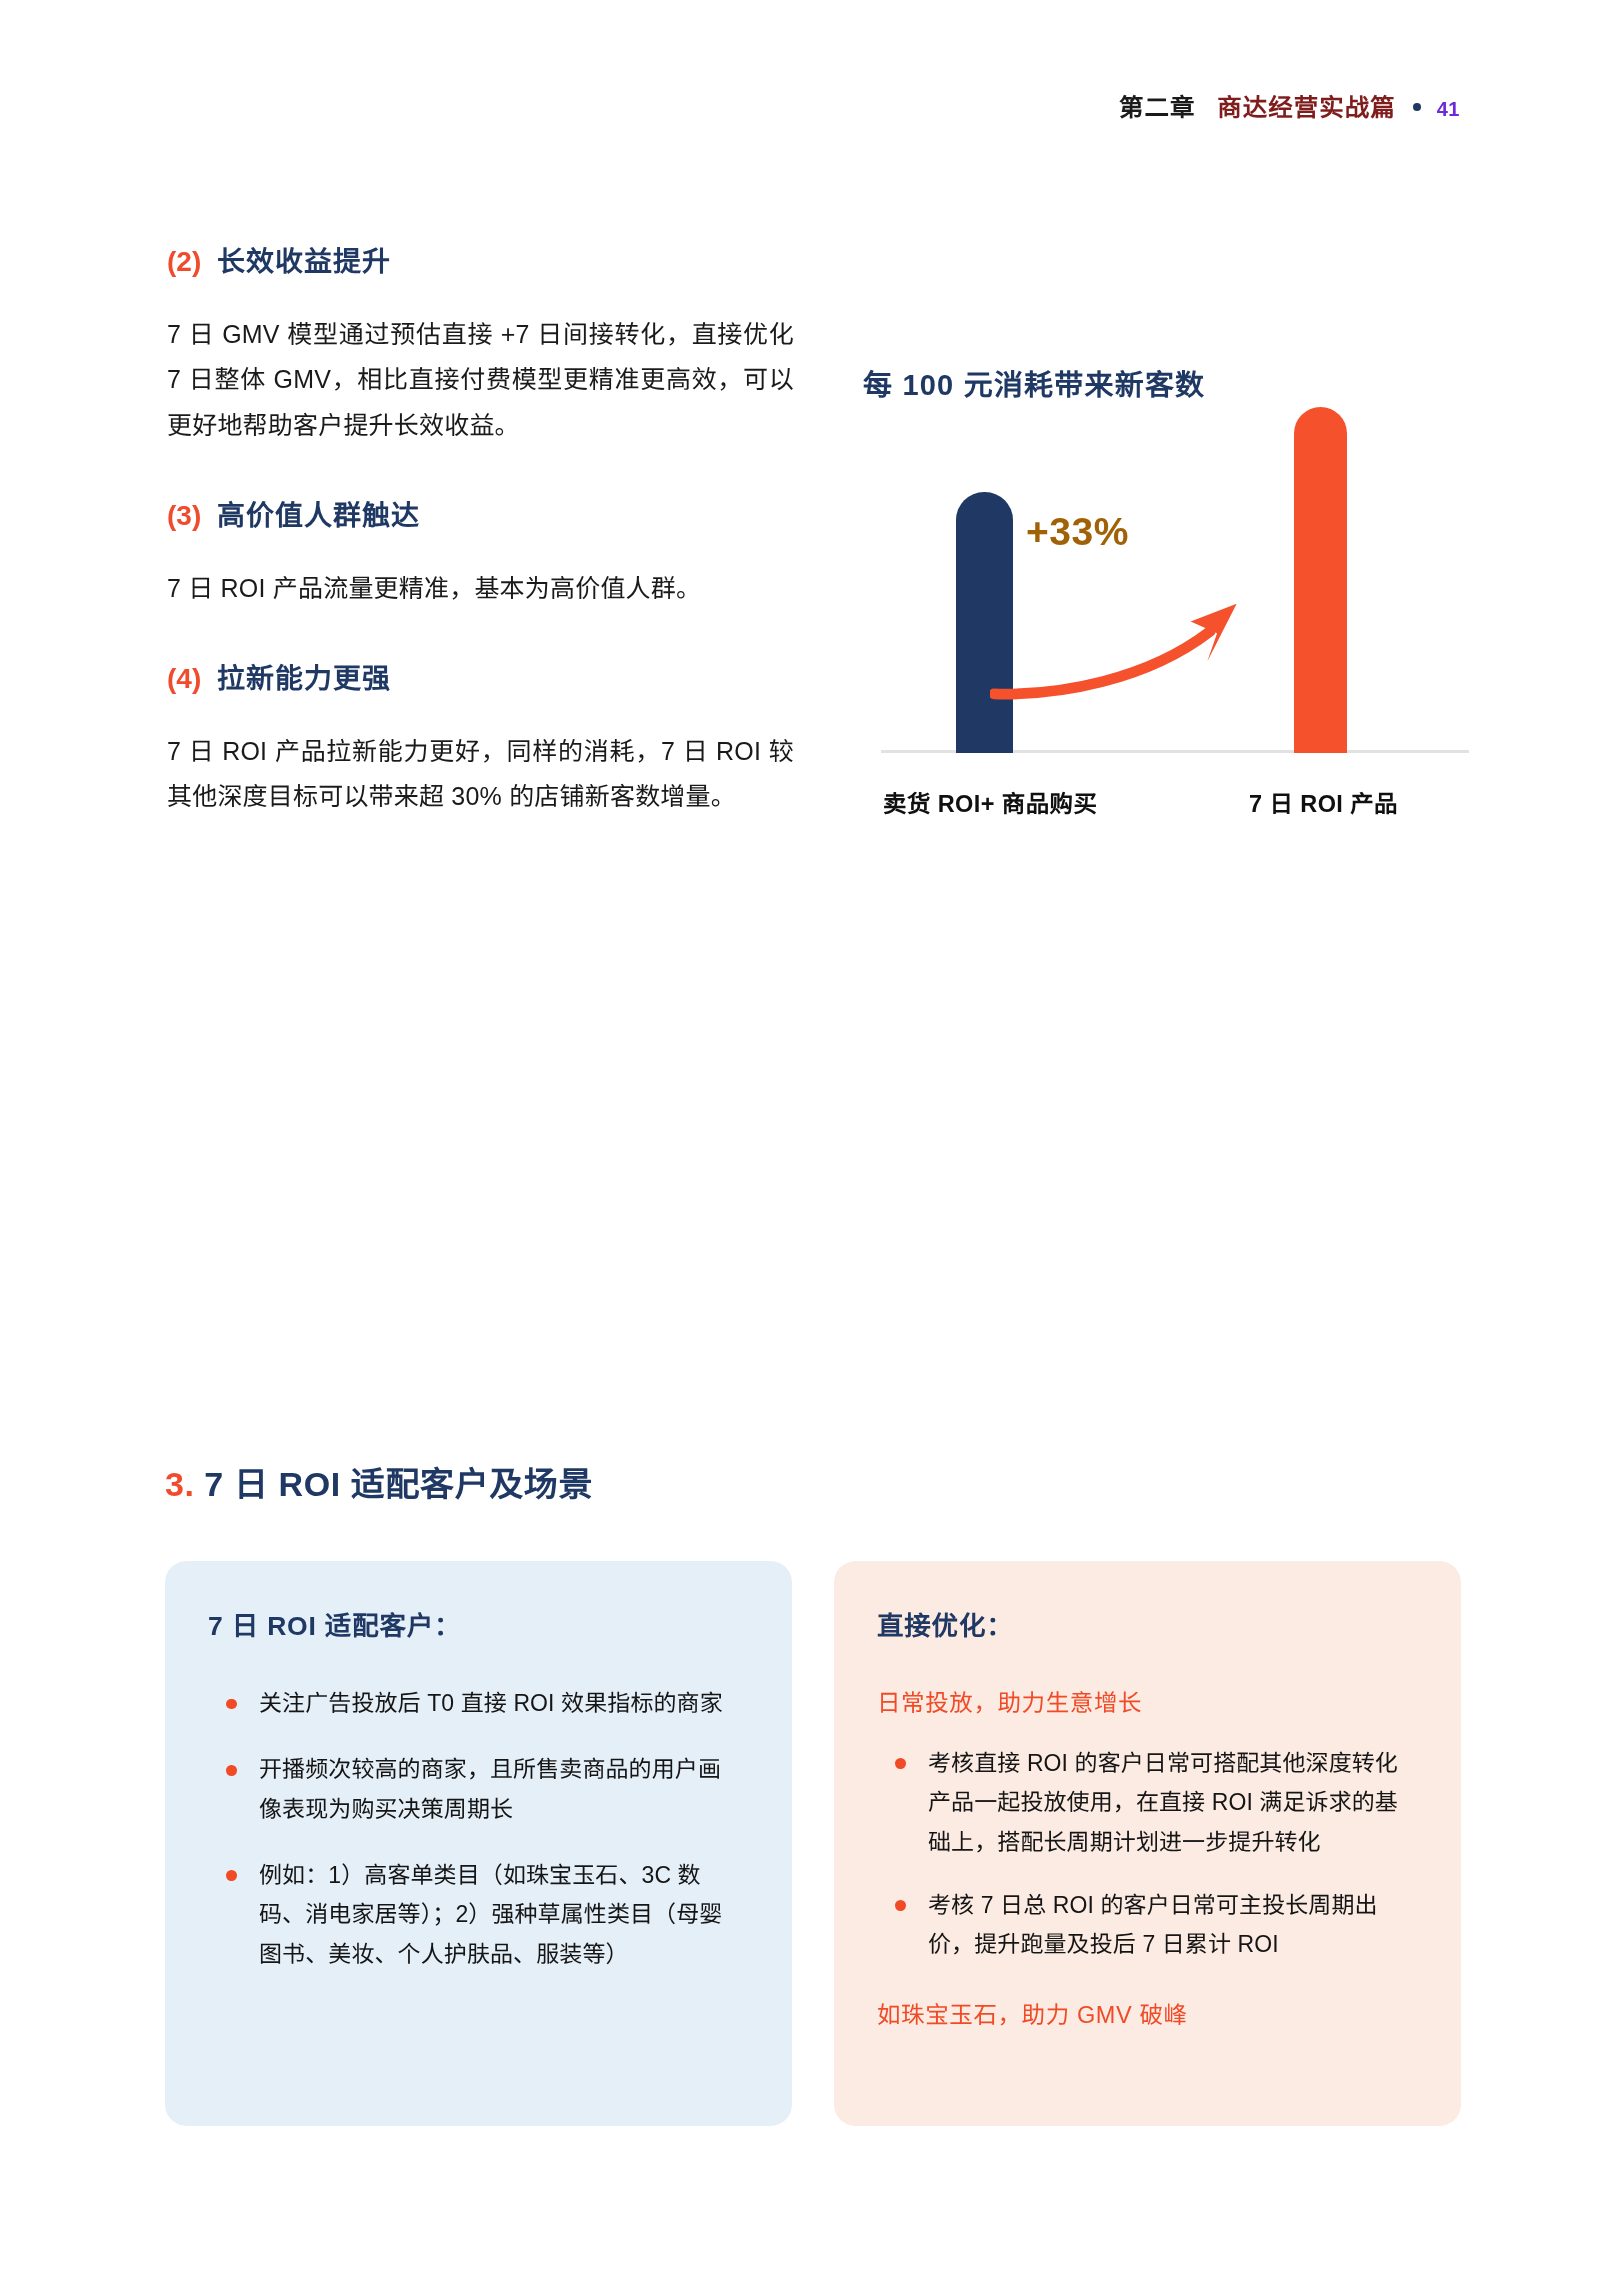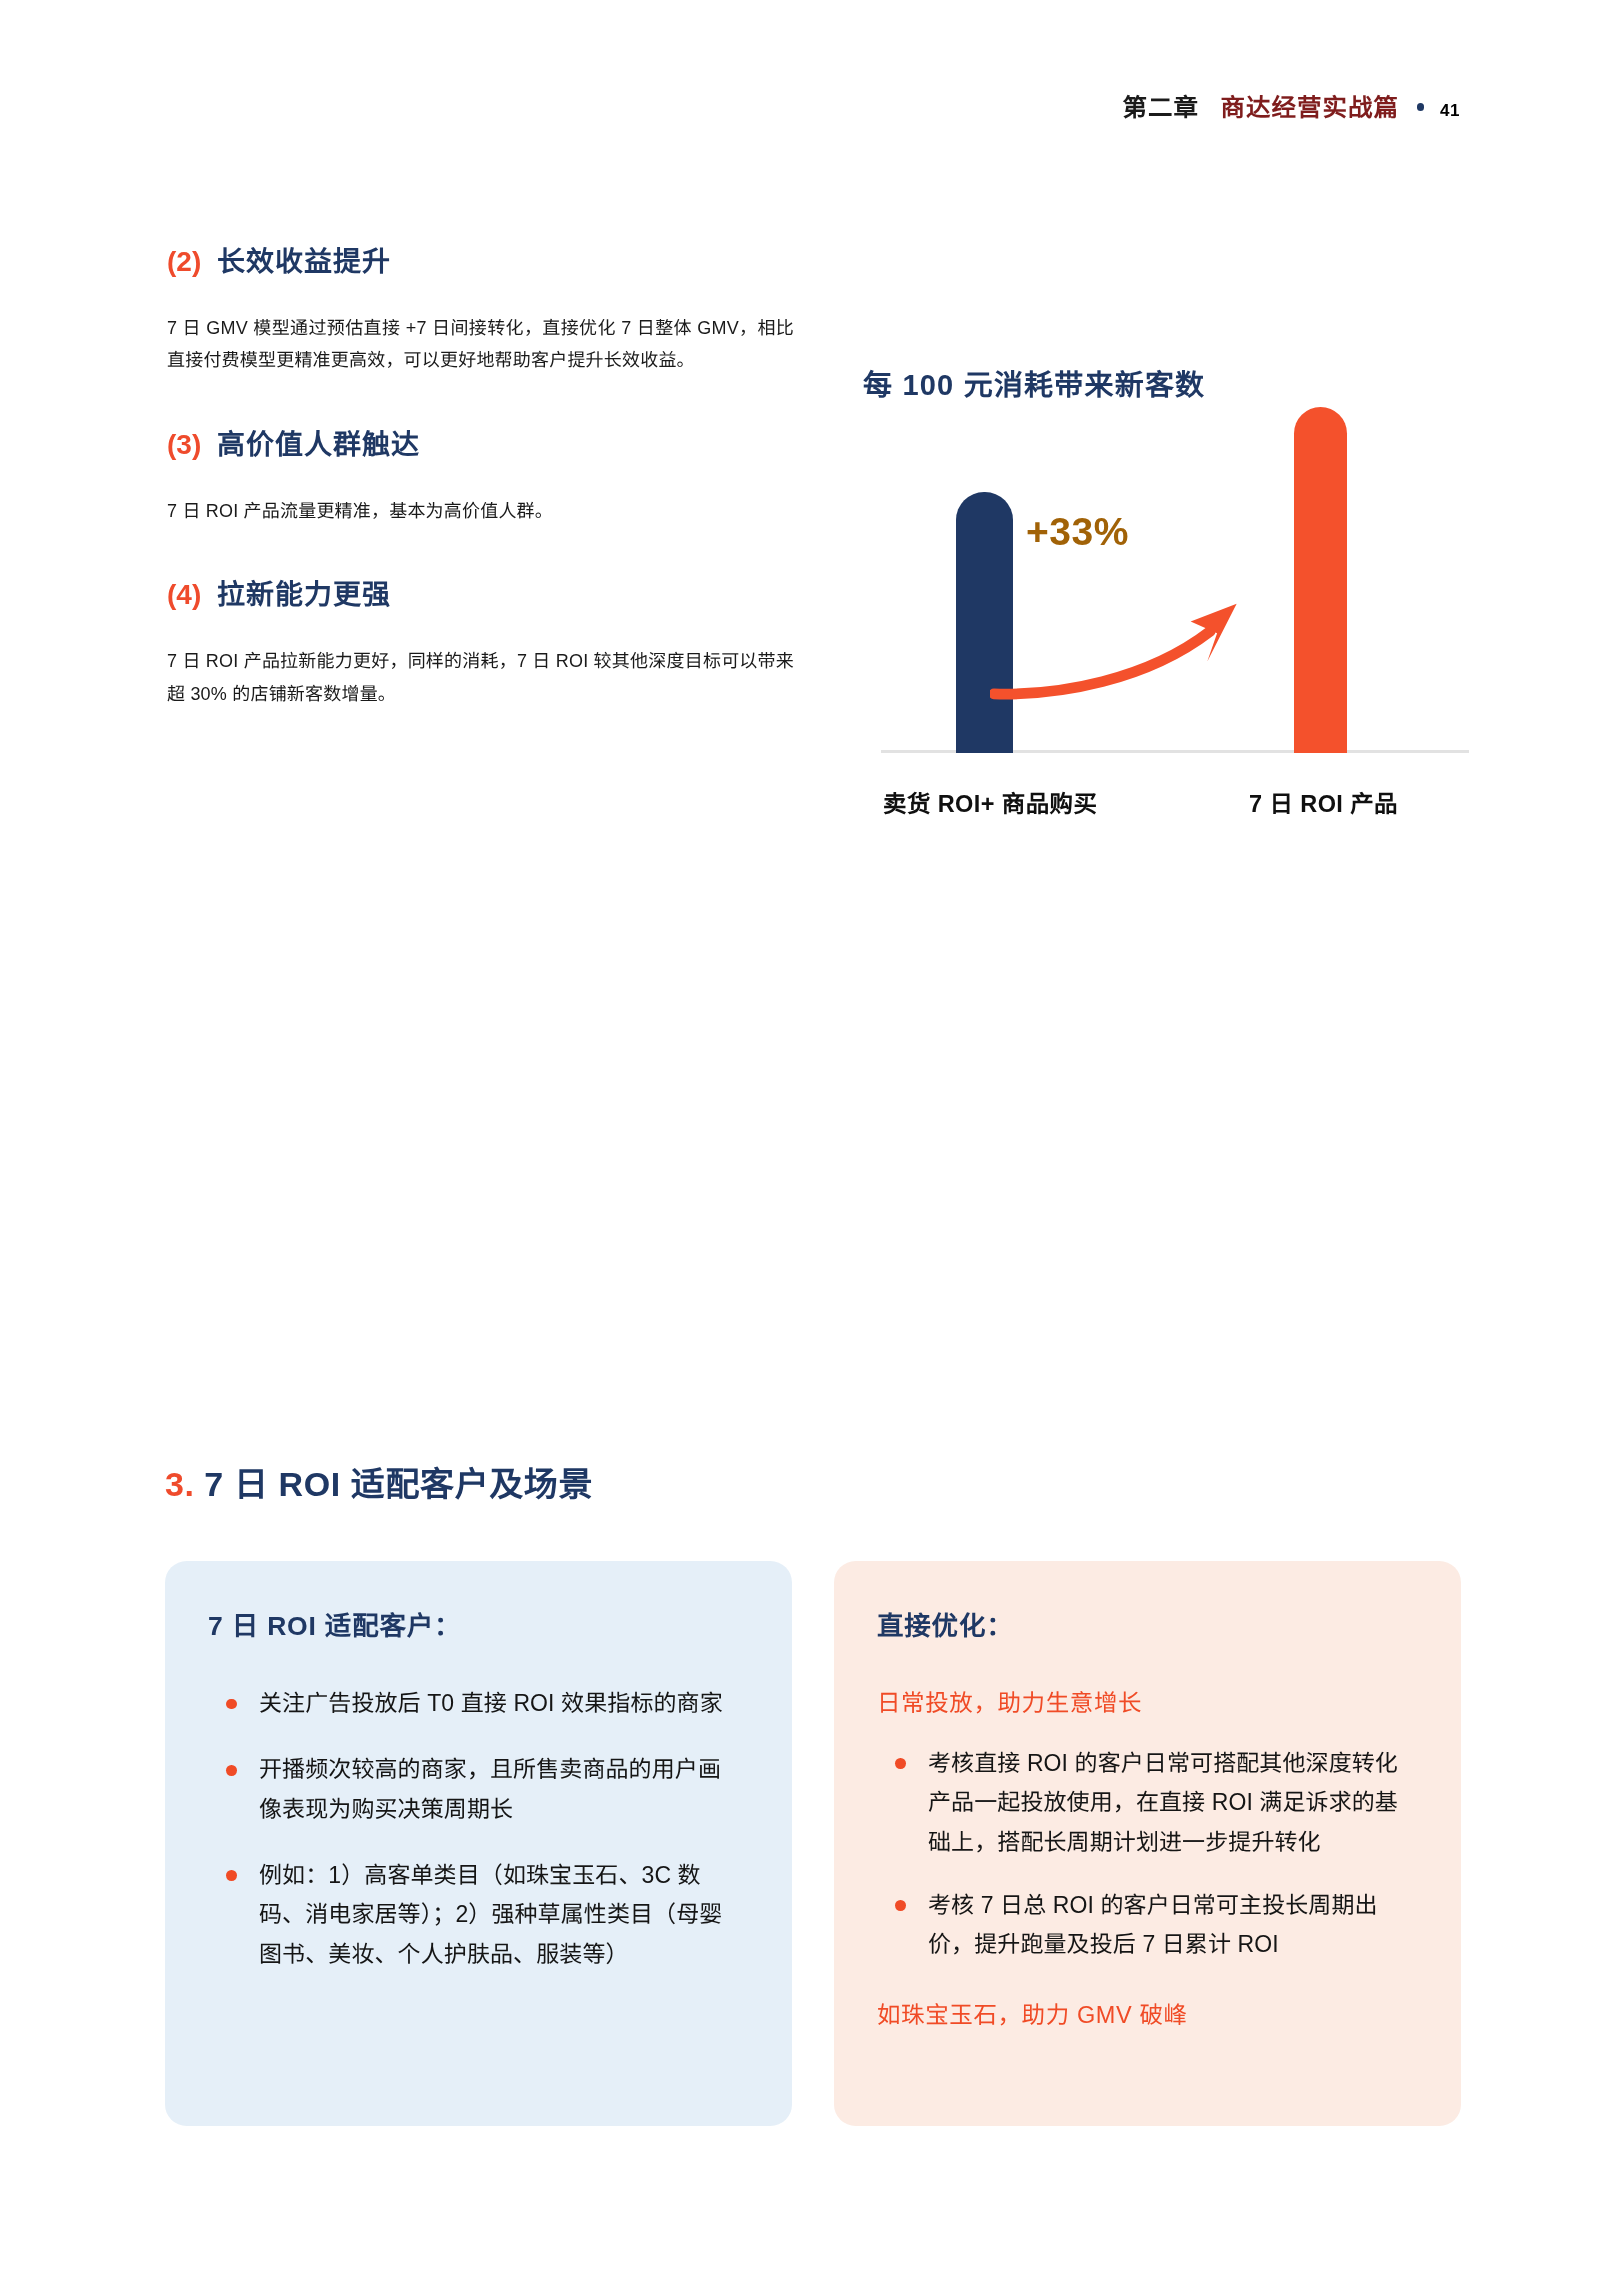--- a/index.html
+++ b/index.html
@@ -49,23 +49,23 @@
     display: inline-block;
     width: 7.8px;
     height: 7.8px;
     border-radius: 50%;
     background: #1f3864;
     margin: 0 15.7px 0 17.6px;
     position: relative;
     top: -4.9px;
   }
   .hdr-pagenum {
-    font-size: 17px;
-    font-weight: bold;
-    color: #000000;
+    font-size: 20px;
+    font-weight: bold;
+    color: #6d28d9;
     letter-spacing: 0.5px;
   }
 
   
   .col-left {
     position: absolute;
     left: 167px;
     top: 245px;
     width: 627px;
   }
@@ -78,21 +78,21 @@
   }
   .sec-head .num {
     color: #ef4b2c;
     margin-right: 15.7px;
   }
   .sec-head .txt {
     color: #1f3864;
     letter-spacing: 1px;
   }
   .body-para {
-    font-size: 18px;
+    font-size: 25px;
     line-height: 1.82;
     color: #1a1a1a;
     margin: 0 0 51px 0;
     letter-spacing: 0.2px;
     text-align: justify;
   }
 
   
   .chart-wrap {
     position: absolute;

